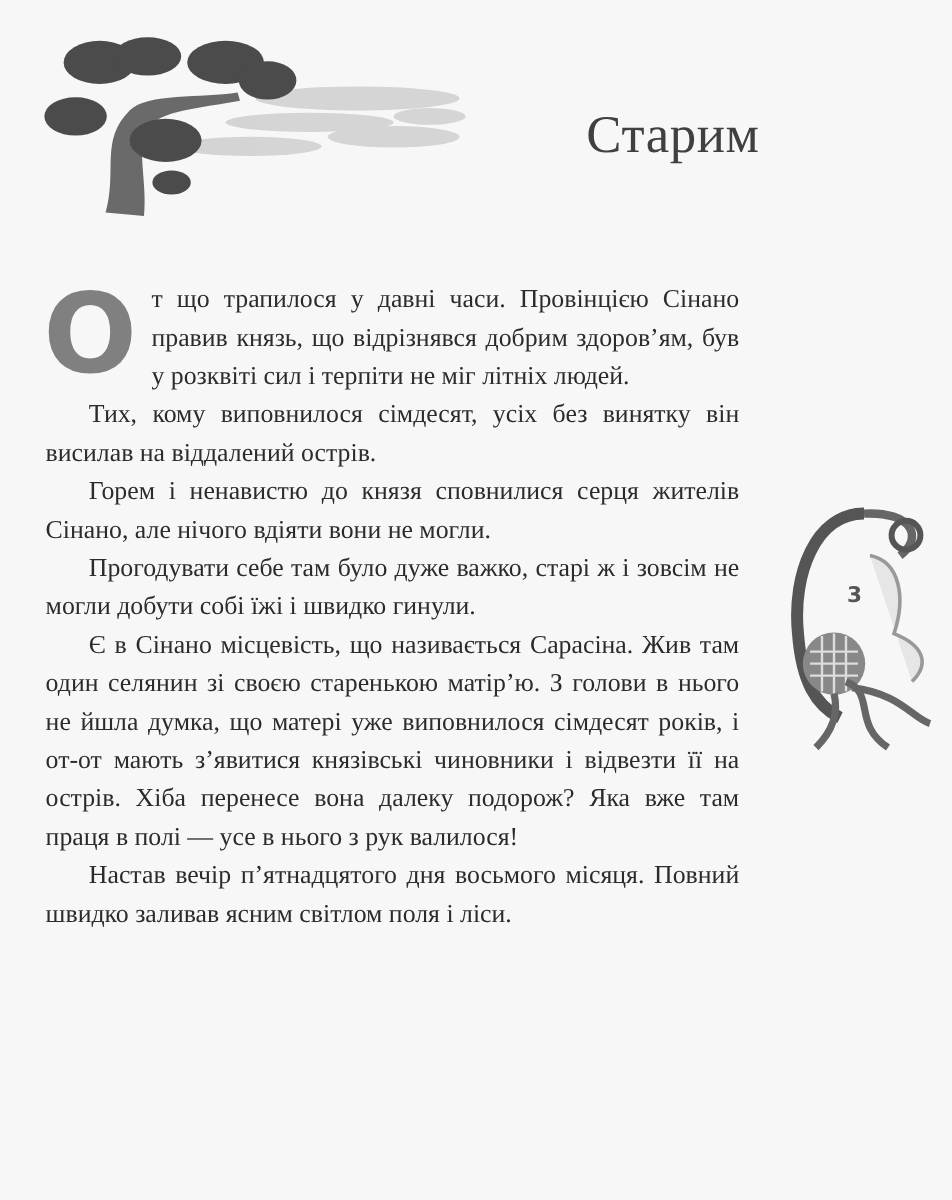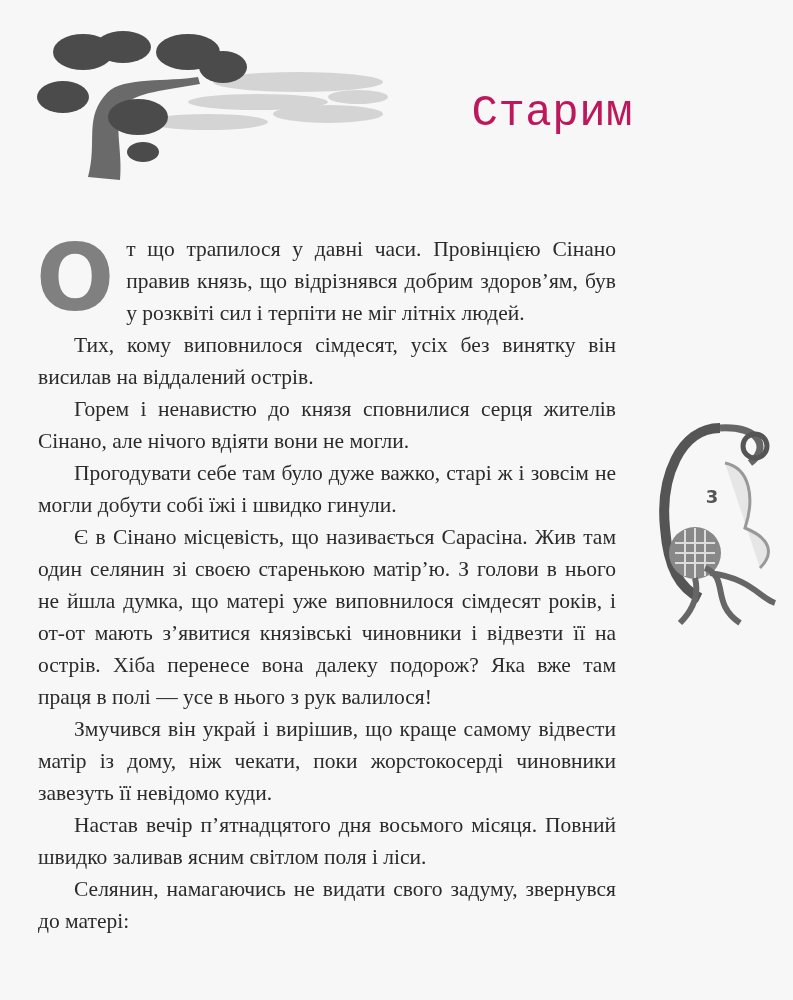--- a/index.html
+++ b/index.html
@@ -5,22 +5,22 @@
   html, body { margin: 0; padding: 0; }
   body {
     width: 793px; height: 1000px; overflow: hidden;
     background: #f7f7f7; position: relative;
     font-family: "Liberation Serif", "DejaVu Serif", serif;
     color: #2a2524;
   }
   .tree { position: absolute; left: 28px; top: 22px; width: 360px; height: 160px; }
   .title {
     position: absolute; right: 160px; top: 86px;
-    text-align: right; font-family: Liberation Mono, monospace;
-    font-size: 44px; line-height: 54px; color: #be185d; letter-spacing: 0.5px;
+    text-align: right; font-family: Liberation Serif, serif;
+    font-size: 44px; line-height: 54px; color: #404040; letter-spacing: 0.5px;
   }
   .title div { white-space: nowrap; }
   .body-text {
     position: absolute; left: 38px; top: 233px; width: 578px;
     font-size: 21.5px; line-height: 32px; color: #2c2a2a;
   }
   .body-text p { margin: 0; text-indent: 36px; text-align: justify; text-align-last: left; }
   .body-text p.first { text-indent: 0; }
   .dropcap {
     float: left; font-family: "DejaVu Sans", sans-serif; font-weight: bold;
@@ -59,23 +59,21 @@
 <div class="title">
   <div>Старим</div>
 </div>
 
 <div class="body-text">
   <p class="first"><span class="dropcap">О</span><span>т що трапилося у давні часи. Провінцією Сінано правив князь, що відрізнявся добрим здоров’ям, був у розквіті сил і терпіти не міг літніх людей.</span></p>
   <p>Тих, кому виповнилося сімдесят, усіх без винятку він висилав на віддалений острів.</p>
   <p>Горем і ненавистю до князя сповнилися серця жителів Сінано, але нічого вдіяти вони не могли.</p>
   <p>Прогодувати себе там було дуже важко, старі ж і зовсім не могли добути собі їжі і швидко гинули.</p>
   <p>Є в Сінано місцевість, що називається Сарасіна. Жив там один селянин зі своєю старенькою матір’ю. З голови в нього не йшла думка, що матері уже виповнилося сімдесят років, і от-от мають з’явитися князівські чиновники і відвезти її на острів. Хіба перенесе вона далеку подорож? Яка вже там праця в полі — усе в нього з рук валилося!</p>
-  <p>Змучився він украй і вирішив, що краще самому відвести матір із дому, ніж чекати, поки жорстокосерді чиновники завезуть її невідомо куди.</p>
   <p>Настав вечір п’ятнадцятого дня восьмого місяця. Повний швидко заливав ясним світлом поля і ліси.</p>
-  <p>Селянин, намагаючись не видати свого задуму, звернувся до матері:</p>
 
 </div>
 
 <svg class="knot" viewBox="0 0 140 210">
   <path d="M70 10 C30 10 10 60 15 110 C18 150 30 170 50 180" stroke="#555" stroke-width="10" fill="none"></path>
   <path d="M70 10 C110 8 120 30 100 45" stroke="#666" stroke-width="7" fill="none"></path>
   <circle cx="105" cy="28" r="12" stroke="#555" stroke-width="5" fill="none"></circle>
   <path d="M75 45 C100 50 105 80 95 110 C120 120 125 135 110 150" stroke="#999" stroke-width="3" fill="#e6e6e6"></path>
   <circle cx="45" cy="135" r="26" fill="#888"></circle>
   <g stroke="#ddd" stroke-width="2">

